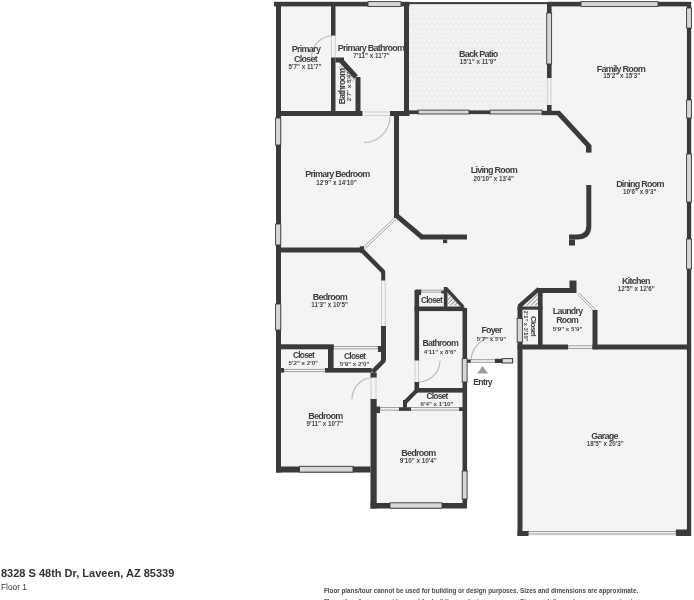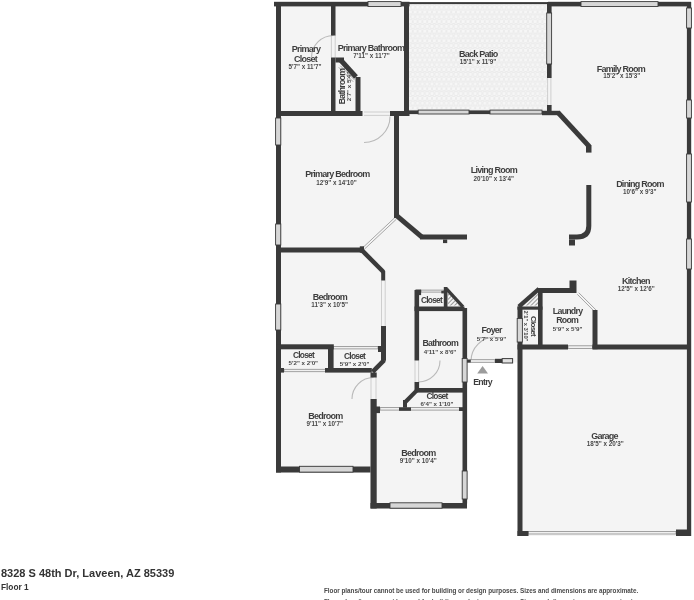--- a/index.html
+++ b/index.html
@@ -1,17 +1,17 @@
 <!DOCTYPE html>
 <html><head><meta charset="utf-8">
 <style>
 html,body{-webkit-font-smoothing:antialiased;margin:0;padding:0;background:#fff;width:694px;height:600px;overflow:hidden}
 *{font-family:"Liberation Sans",sans-serif}
 .footer{position:absolute;left:1px;top:566.5px;font-size:11px;font-weight:bold;color:#333}
-.footer2{position:absolute;left:1px;top:582px;font-size:8.3px;font-weight:bold;color:#333}
+.footer2{position:absolute;left:1px;top:582px;font-size:8.3px;font-weight:normal;color:#333}
 .disc{position:absolute;left:324px;top:587px;font-size:6.35px;letter-spacing:-0.02px;font-weight:bold;color:#4a4a4a}
 .disc2{position:absolute;left:324px;top:597.6px;font-size:6.35px;letter-spacing:-0.02px;font-weight:bold;color:#4a4a4a}
 </style></head>
 <body>
 <svg width="694" height="600" viewBox="0 0 694 600" style="position:absolute;top:0;left:0">
 <defs>
 <pattern id="hex" width="4.8" height="9.6" patternUnits="userSpaceOnUse">
 <rect width="4.8" height="9.6" fill="#f6f6f6"></rect>
 <rect x="0.45" y="0.45" width="3.9" height="3.9" rx="1.2" fill="none" stroke="#e7e7e7" stroke-width="0.75"></rect>
 <rect x="-1.95" y="5.25" width="3.9" height="3.9" rx="1.2" fill="none" stroke="#e7e7e7" stroke-width="0.75"></rect>

